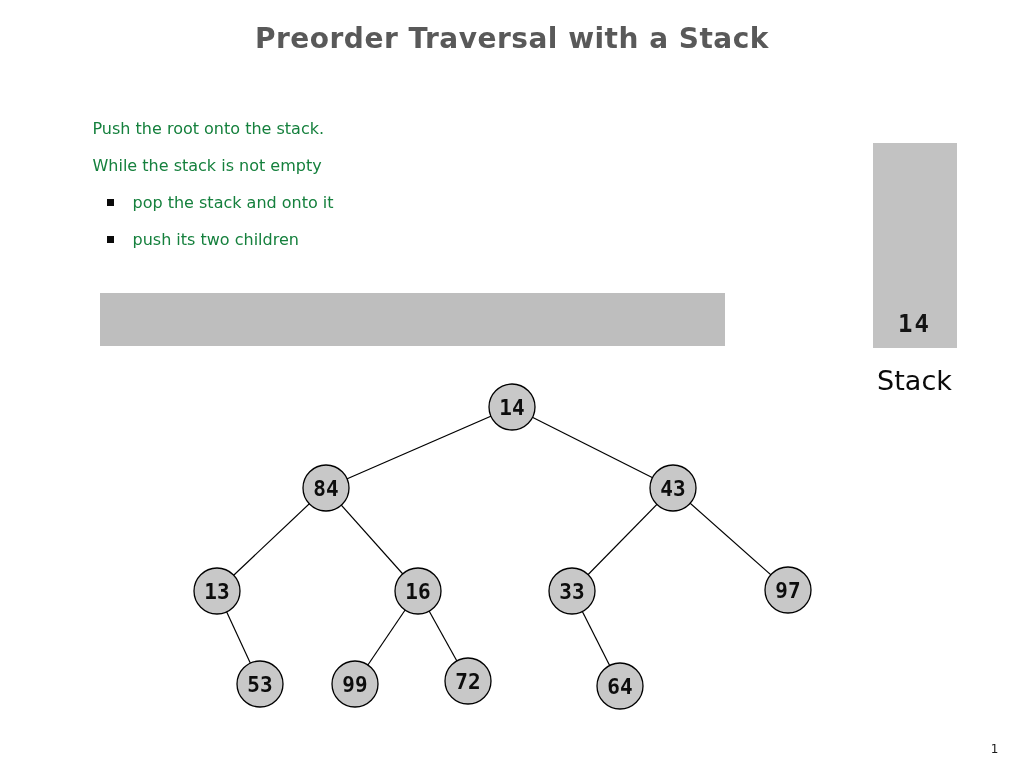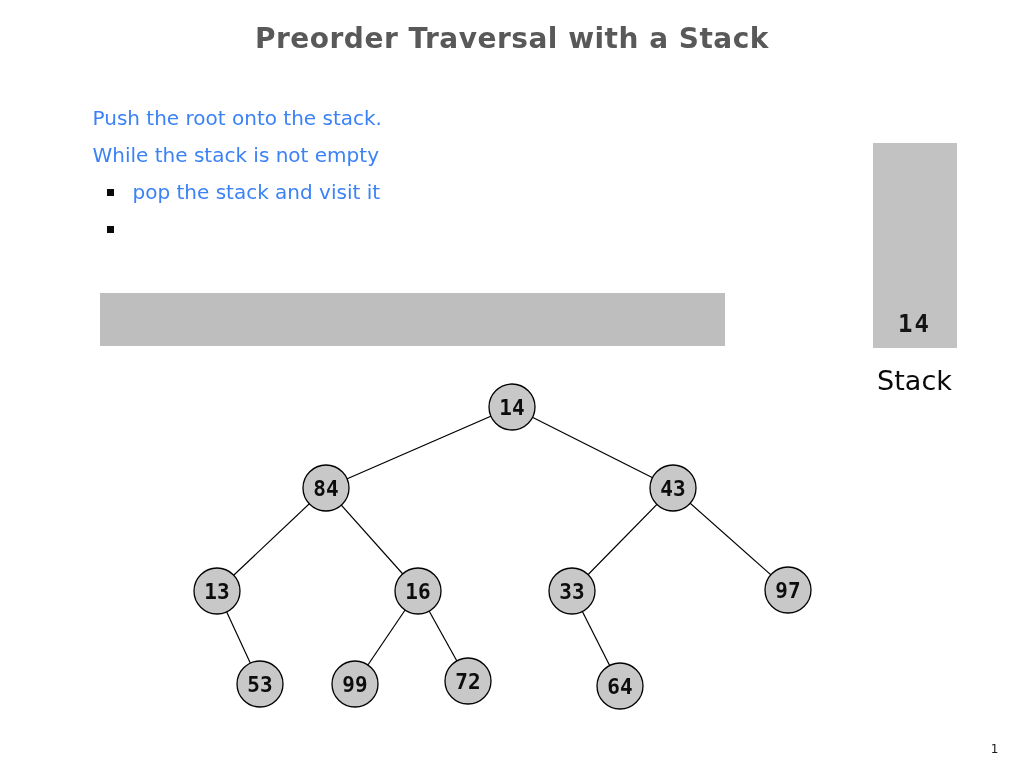--- a/index.html
+++ b/index.html
@@ -23,23 +23,23 @@
     text-align: center;
     font-size: 28px;
     font-weight: bold;
     color: #595959;
     letter-spacing: 0.5px;
   }
 
   .algorithm {
     position: absolute;
     left: 78px;
-    top: 100px;
-    font-size: 20px;
-    color: #3b82f6;
+    top: 110px;
+    font-size: 16px;
+    color: #15803d;
   }
   .algo-line {
     height: 37px;
     line-height: 37px;
     white-space: nowrap;
   }
   .bullet-row {
     height: 37px;
     line-height: 37px;
     display: flex;
@@ -120,24 +120,25 @@
 
 <div class="slide">
 
   <div class="slide-title">Preorder Traversal with a Stack</div>
 
   <div class="algorithm">
     <div class="algo-line">Push the root onto the stack.</div>
     <div class="algo-line">While the stack is not empty</div>
     <div class="bullet-row">
       <span class="bullet-square"></span>
-      <span>pop the stack and visit it</span>
+      <span>pop the stack and onto it</span>
     </div>
     <div class="bullet-row">
       <span class="bullet-square"></span>
+      <span>push its two children</span>
     </div>
   </div>
 
   <div class="output-bar"></div>
 
   <div class="stack-box">
     <div class="stack-item">14</div>
   </div>
   <div class="stack-label">Stack</div>
 

